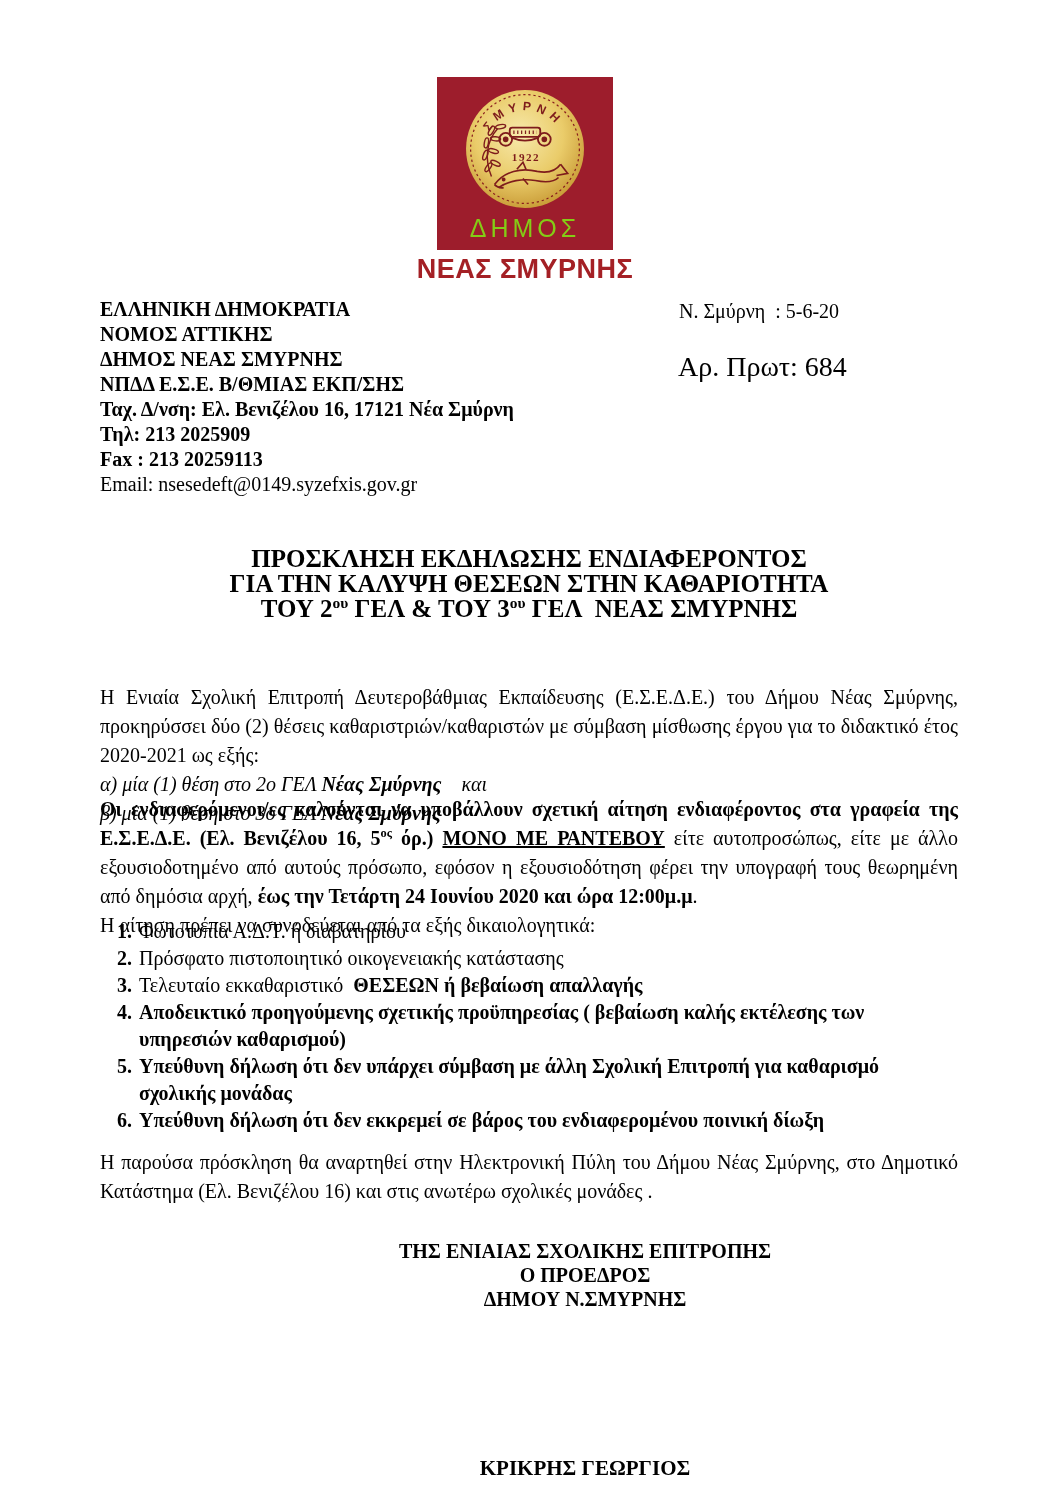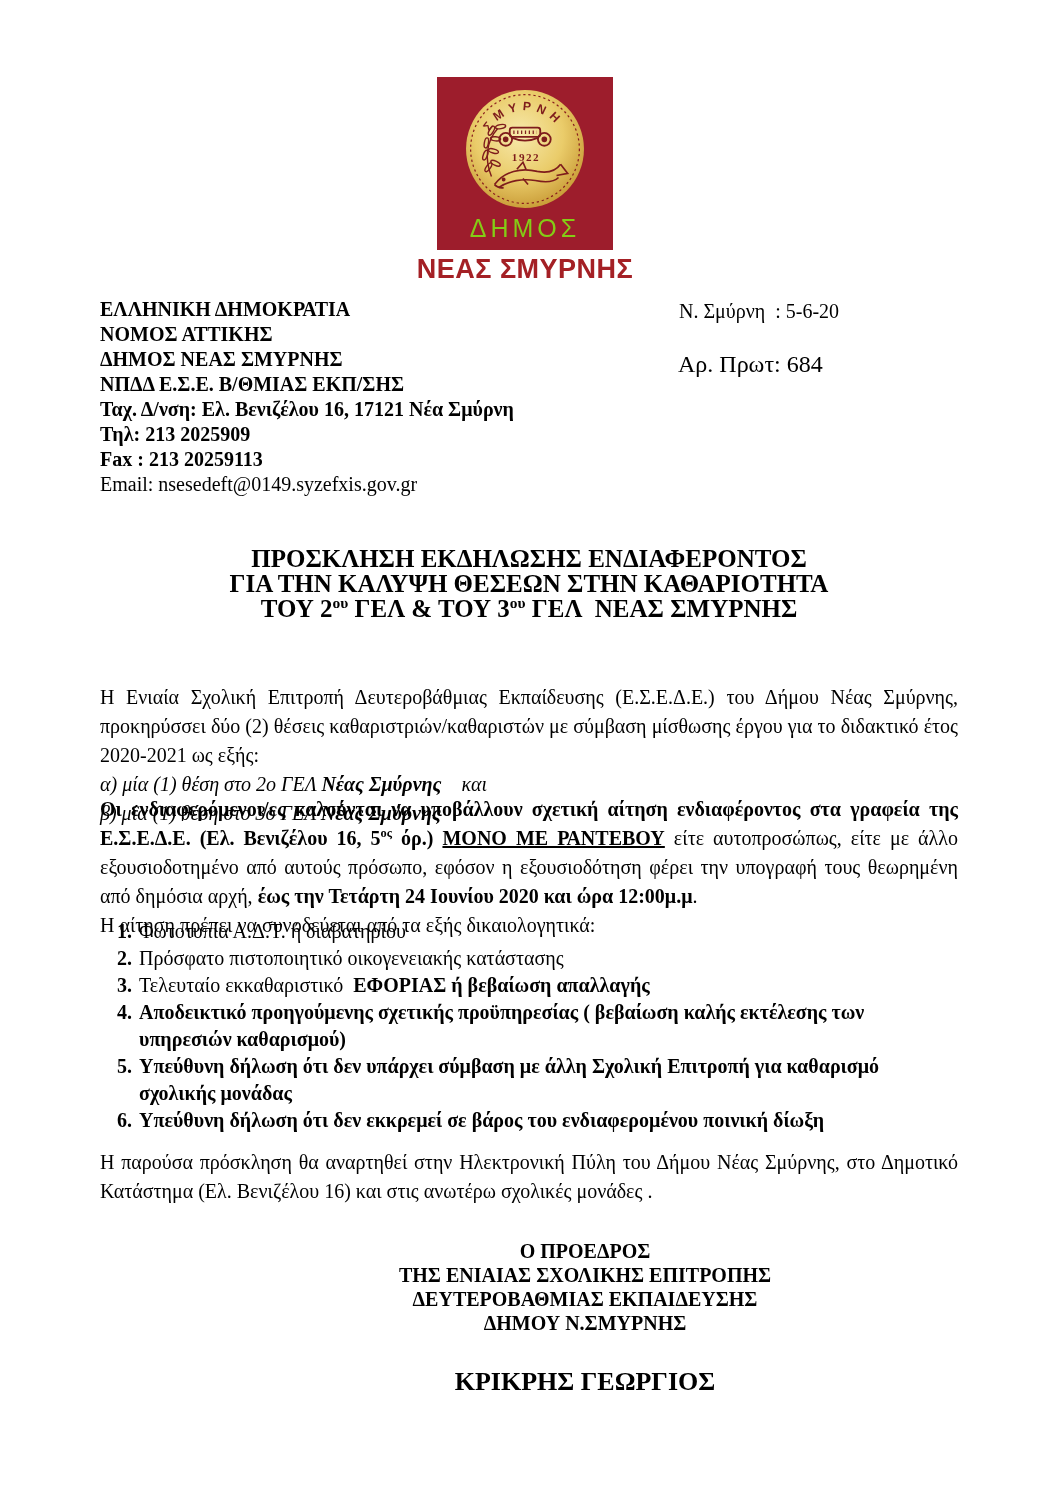--- a/index.html
+++ b/index.html
@@ -22,41 +22,41 @@
   .logo-subtitle-wrap { display:flex; justify-content:center; width:176px; }
   .logo-subtitle {
     margin-top:4px; color:#a42025; font-family:"Liberation Sans","DejaVu Sans",sans-serif;
     font-weight:bold; font-size:27px; letter-spacing:0.5px; white-space:nowrap;
   }
   
   .sender-block { position:absolute; top:297px; left:100px; font-size:20px; line-height:25px; }
   .sender-block .hline { white-space:pre; font-weight:bold; }
   .sender-block .hline.regular { font-weight:normal; }
   .doc-date  { position:absolute; top:300px; left:679px; font-size:20px; white-space:pre; }
-  .doc-proto { position:absolute; top:351px; left:678px; font-size:24px; white-space:pre; }
+  .doc-proto { position:absolute; top:351px; left:678px; font-size:28px; white-space:pre; }
   
   .title-block { position:absolute; top:546px; left:0; width:1058px; text-align:center;
                  font-weight:bold; font-size:25px; line-height:25px; }
   .title-block .tline { white-space:pre-wrap; }
   
   .body-text { font-size:20px; line-height:29px; }
   .para1 { position:absolute; top:683px; left:100px; width:858px; }
   .para1 .ptext { text-align:justify; }
   .opt-line { white-space:pre-wrap;font-style:italic; }
   .para2 { position:absolute; top:795px; left:100px; width:858px; }
   .para2 .ptext { text-align:justify; white-space:pre-wrap; }
   .req-list { position:absolute; top:918px; left:100px; width:858px; line-height:27px; }
   .li-row { display:flex; padding-left:17px; }
   .li-num { width:22px; flex-shrink:0; font-weight:bold; }
   .li-text { flex:1; white-space:pre-wrap; }
   .para3 { position:absolute; top:1148px; left:100px; width:858px; text-align:justify; }
   .sig-block { position:absolute; top:1239px; left:212px; width:746px; text-align:center;
                font-weight:bold; font-size:20px; line-height:24px; }
-  .sig-name  { position:absolute; top:1367px; left:212px; width:746px; text-align:center;
-               font-weight:bold; font-size:26px; }
+  .sig-name  { position:absolute; top:1456px; left:212px; width:746px; text-align:center;
+               font-weight:bold; font-size:21px; }
   .b { font-weight:bold; }
   .u { text-decoration:underline; text-decoration-thickness:2px; }
   sup { font-size:0.62em; line-height:0; vertical-align:super; }
 </style>
 </head>
 <body>
 
 <div class="page">
 
   <div class="logo-block">
@@ -149,40 +149,39 @@
   <div class="li-row">
         <span class="li-num">1.</span>
         <span class="li-text"><span>Φωτοτυπία Α.Δ.Τ. ή διαβατηρίου</span></span>
       </div>
       <div class="li-row">
         <span class="li-num">2.</span>
         <span class="li-text"><span>Πρόσφατο πιστοποιητικό οικογενειακής κατάστασης</span></span>
       </div>
       <div class="li-row">
         <span class="li-num">3.</span>
-        <span class="li-text"><span>Τελευταίο εκκαθαριστικό  </span><span class="b">ΕΦΟΡΙΑΣ ή βεβαίωση απαλλαγής</span></span>
+        <span class="li-text"><span>Τελευταίο εκκαθαριστικό  </span><span class="b">ΘΕΣΕΩΝ ή βεβαίωση απαλλαγής</span></span>
       </div>
       <div class="li-row">
         <span class="li-num">4.</span>
         <span class="li-text"><span class="b">Αποδεικτικό προηγούμενης σχετικής προϋπηρεσίας ( βεβαίωση καλής εκτέλεσης των υπηρεσιών καθαρισμού)</span></span>
       </div>
       <div class="li-row">
         <span class="li-num">5.</span>
         <span class="li-text"><span class="b">Υπεύθυνη δήλωση ότι δεν υπάρχει σύμβαση με άλλη Σχολική Επιτροπή για καθαρισμό σχολικής μονάδας</span></span>
       </div>
       <div class="li-row">
         <span class="li-num">6.</span>
         <span class="li-text"><span class="b">Υπεύθυνη δήλωση ότι δεν εκκρεμεί σε βάρος του ενδιαφερομένου ποινική δίωξη</span></span>
       </div>
     </div>
 
   <div class="para3 body-text">Η παρούσα πρόσκληση θα αναρτηθεί στην Ηλεκτρονική Πύλη του Δήμου Νέας Σμύρνης, στο Δημοτικό Κατάστημα (Ελ. Βενιζέλου 16) και στις ανωτέρω σχολικές μονάδες .</div>
 
   <div class="sig-block">
 
-  <div>Ο ΠΡΟΕΔΡΟΣ</div>
-      <div>ΤΗΣ ΕΝΙΑΙΑΣ ΣΧΟΛΙΚΗΣ ΕΠΙΤΡΟΠΗΣ</div>
-      <div>ΔΕΥΤΕΡΟΒΑΘΜΙΑΣ ΕΚΠΑΙΔΕΥΣΗΣ</div>
+  <div>ΤΗΣ ΕΝΙΑΙΑΣ ΣΧΟΛΙΚΗΣ ΕΠΙΤΡΟΠΗΣ</div>
+      <div>Ο ΠΡΟΕΔΡΟΣ</div>
       <div>ΔΗΜΟΥ Ν.ΣΜΥΡΝΗΣ</div>
     </div>
   <div class="sig-name">ΚΡΙΚΡΗΣ ΓΕΩΡΓΙΟΣ</div>
 
 </div>
 
 </body></html>

